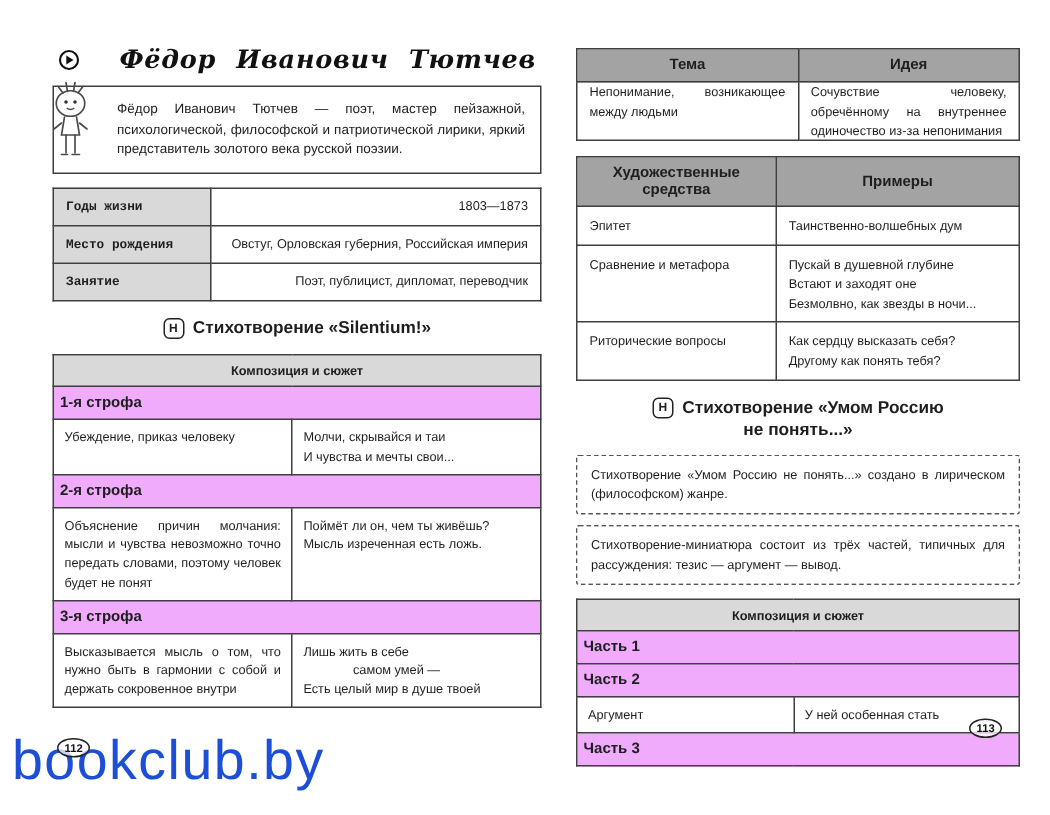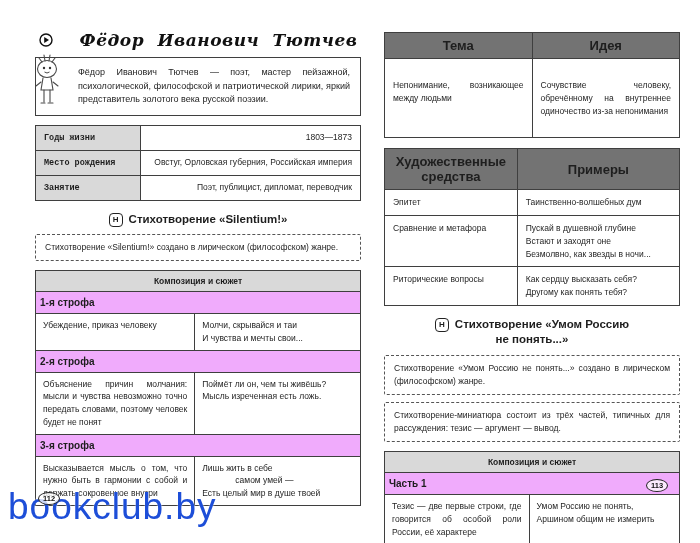--- a/index.html
+++ b/index.html
@@ -49,23 +49,23 @@
     padding:6px 9px;font-size:8.5px;line-height:1.55;text-align:justify;
   }
 
   .comp-table{margin-top:9px;font-size:8.5px;}
   .comp-table .main-h{background:#d9d9d9;font-weight:bold;text-align:center;padding:5px 4px;font-size:8.5px;}
   .comp-table .sub-h{font-weight:bold;padding:5px 4px;font-size:10px;background:#f0abfc;}
   .comp-table td{vertical-align:top;}
   .expl{padding:5px 7px;line-height:1.5;text-align:justify;}
   .poem{padding:5px 7px;line-height:1.5;white-space:pre-wrap;text-align:left;}
 
-  .two-col th{background:#737373;font-weight:bold;text-align:center;padding:5px 4px;font-size:13px;}
+  .two-col th{background:#a3a3a3;font-weight:bold;text-align:center;padding:5px 4px;font-size:10px;}
   .theme-table{font-size:8.5px;}
-  .theme-table td{padding:20px 8px;line-height:1.5;vertical-align:top;text-align:justify;}
+  .theme-table td{padding:0 8px;line-height:1.5;vertical-align:top;text-align:justify;}
   .dev-table{margin-top:10px;font-size:8.5px;padding-left:32px;}
   .dev-table td{padding:6px 8px;line-height:1.5;vertical-align:top;}
   .dev-table col.c1{width:45%;}
 
   
   .pagenum{
     position:absolute;z-index:3;background:rgba(255,255,255,.75);
     border:1.3px solid #222;border-radius:50%;
     font-size:7.5px;font-weight:bold;padding:1px 4px;color:#111;
   }
@@ -121,21 +121,20 @@
         <th>Занятие</th>
         <td>Поэт, публицист, дипломат, переводчик</td>
       </tr>
     </tbody>
   </table>
 
   <div class="sec-head">
     <span class="badge-h">Н</span><span>Стихотворение «Silentium!»</span>
   </div>
 
-  <div class="dashed-note">Стихотворение «Silentium!» создано в лирическом (философском) жанре.</div>
 
   <table class="comp-table">
     <colgroup>
         <col style="width:49%">
         <col style="width:51%">
       </colgroup>
     <tbody>
       <tr>
         <td colspan="2" class="main-h">Композиция и сюжет</td>
       </tr>
@@ -231,25 +230,20 @@
         <col style="width:51%">
       </colgroup>
     <tbody>
       <tr>
         <td colspan="2" class="main-h">Композиция и сюжет</td>
       </tr>
       <tr>
         <td colspan="2" class="sub-h">Часть 1</td>
       </tr>
       <tr>
-        <td class="expl">Тезис — две первые строки, где говорится об особой роли России, её характере</td>
-        <td class="poem">Умом Россию не понять,
-Аршином общим не измерить</td>
-      </tr>
-      <tr>
         <td colspan="2" class="sub-h">Часть 2</td>
       </tr>
       <tr>
         <td class="expl">Аргумент</td>
         <td class="poem">У ней особенная стать</td>
       </tr>
       <tr>
         <td colspan="2" class="sub-h">Часть 3</td>
       </tr>
 

